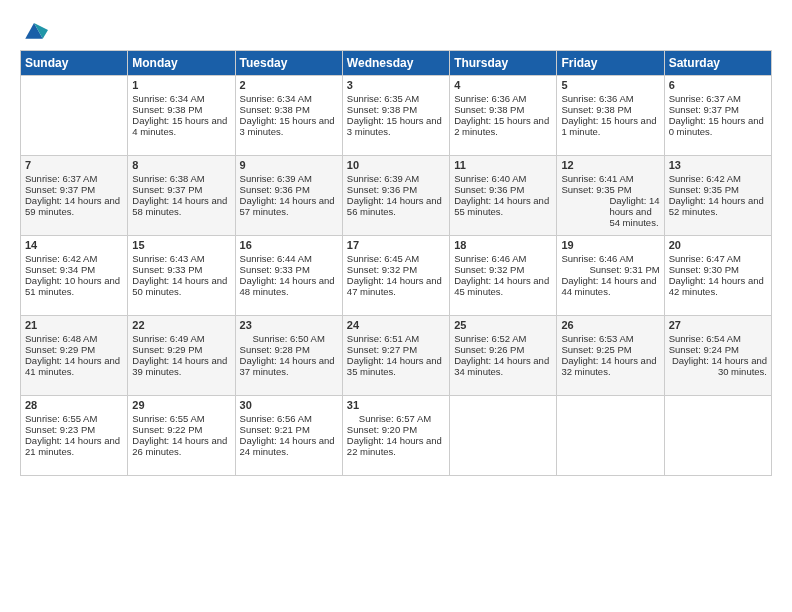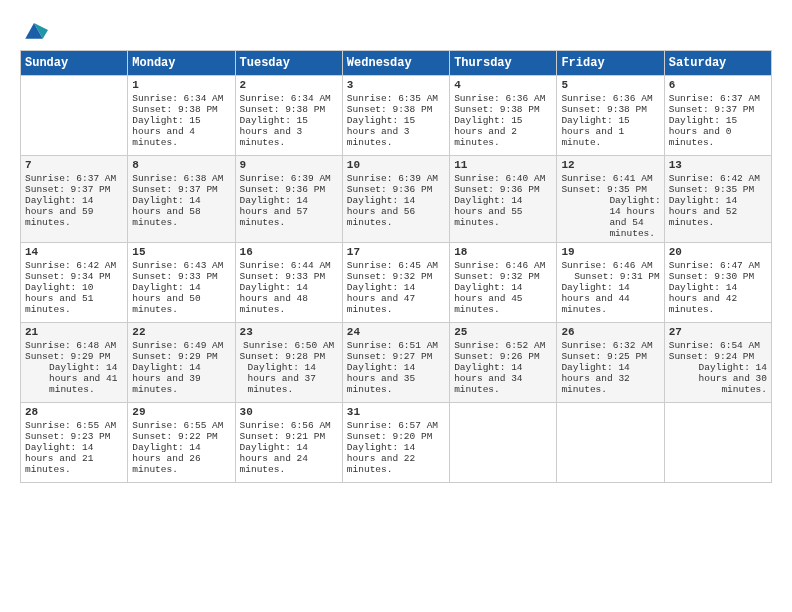--- a/index.html
+++ b/index.html
@@ -39,21 +39,20 @@
       line-height: 1.1;
     }
     .subtitle {
       font-size: 14px;
       color: #555;
     }
     table {
       width: 100%;
       border-collapse: collapse;
       table-layout: fixed;
-      font-family: Liberation Mono, monospace;
     }
     thead tr th {
       background-color: #1a5fa8;
       color: #fff;
       font-size: 12px;
       font-weight: bold;
       padding: 5px 4px;
       text-align: left;
       border: 1px solid #ccc;
     }
@@ -240,49 +239,49 @@
             <span style="display: block;">Sunrise: 6:47 AM</span>
             <span style="display: block;">Sunset: 9:30 PM</span>
             <span style="display: block;">Daylight: 14 hours and 42 minutes.</span>
           </td>
         </tr>
         <tr>
           <td>
             <span class="day-num">21</span>
             <span style="display: block;">Sunrise: 6:48 AM</span>
             <span style="display: block;">Sunset: 9:29 PM</span>
-            <span style="display: block; margin-left: 24px;">Daylight: 14 hours and 41 minutes.</span>
+            <span style="display: block;">Daylight: 14 hours and 41 minutes.</span>
           </td>
           <td>
             <span class="day-num">22</span>
             <span style="display: block;">Sunrise: 6:49 AM</span>
             <span style="display: block;">Sunset: 9:29 PM</span>
             <span style="display: block;">Daylight: 14 hours and 39 minutes.</span>
           </td>
           <td>
             <span class="day-num">23</span>
             <span style="display: block; text-align: center;">Sunrise: 6:50 AM</span>
             <span style="display: block;">Sunset: 9:28 PM</span>
-            <span style="display: block; margin-left: 8px;">Daylight: 14 hours and 37 minutes.</span>
+            <span style="display: block;">Daylight: 14 hours and 37 minutes.</span>
           </td>
           <td>
             <span class="day-num">24</span>
             <span style="display: block;">Sunrise: 6:51 AM</span>
             <span style="display: block;">Sunset: 9:27 PM</span>
             <span style="display: block;">Daylight: 14 hours and 35 minutes.</span>
           </td>
           <td>
             <span class="day-num">25</span>
             <span style="display: block;">Sunrise: 6:52 AM</span>
             <span style="display: block;">Sunset: 9:26 PM</span>
             <span style="display: block;">Daylight: 14 hours and 34 minutes.</span>
           </td>
           <td>
             <span class="day-num">26</span>
-            <span style="display: block;">Sunrise: 6:32 AM</span>
+            <span style="display: block;">Sunrise: 6:53 AM</span>
             <span style="display: block;">Sunset: 9:25 PM</span>
             <span style="display: block;">Daylight: 14 hours and 32 minutes.</span>
           </td>
           <td>
             <span class="day-num">27</span>
             <span style="display: block;">Sunrise: 6:54 AM</span>
             <span style="display: block;">Sunset: 9:24 PM</span>
             <span style="display: block; text-align: right;">Daylight: 14 hours and 30 minutes.</span>
           </td>
         </tr>
@@ -300,21 +299,21 @@
             <span style="display: block;">Daylight: 14 hours and 26 minutes.</span>
           </td>
           <td>
             <span class="day-num">30</span>
             <span style="display: block;">Sunrise: 6:56 AM</span>
             <span style="display: block;">Sunset: 9:21 PM</span>
             <span style="display: block;">Daylight: 14 hours and 24 minutes.</span>
           </td>
           <td>
             <span class="day-num">31</span>
-            <span style="display: block;">Sunrise: 6:57 AM</span>
+            <span style="display: block; margin-left: 12px;">Sunrise: 6:57 AM</span>
             <span style="display: block;">Sunset: 9:20 PM</span>
             <span style="display: block;">Daylight: 14 hours and 22 minutes.</span>
           </td>
           <td class="empty-cell"></td>
           <td class="empty-cell"></td>
           <td class="empty-cell"></td>
         </tr>
       </tbody>
   </table>
 </div>

